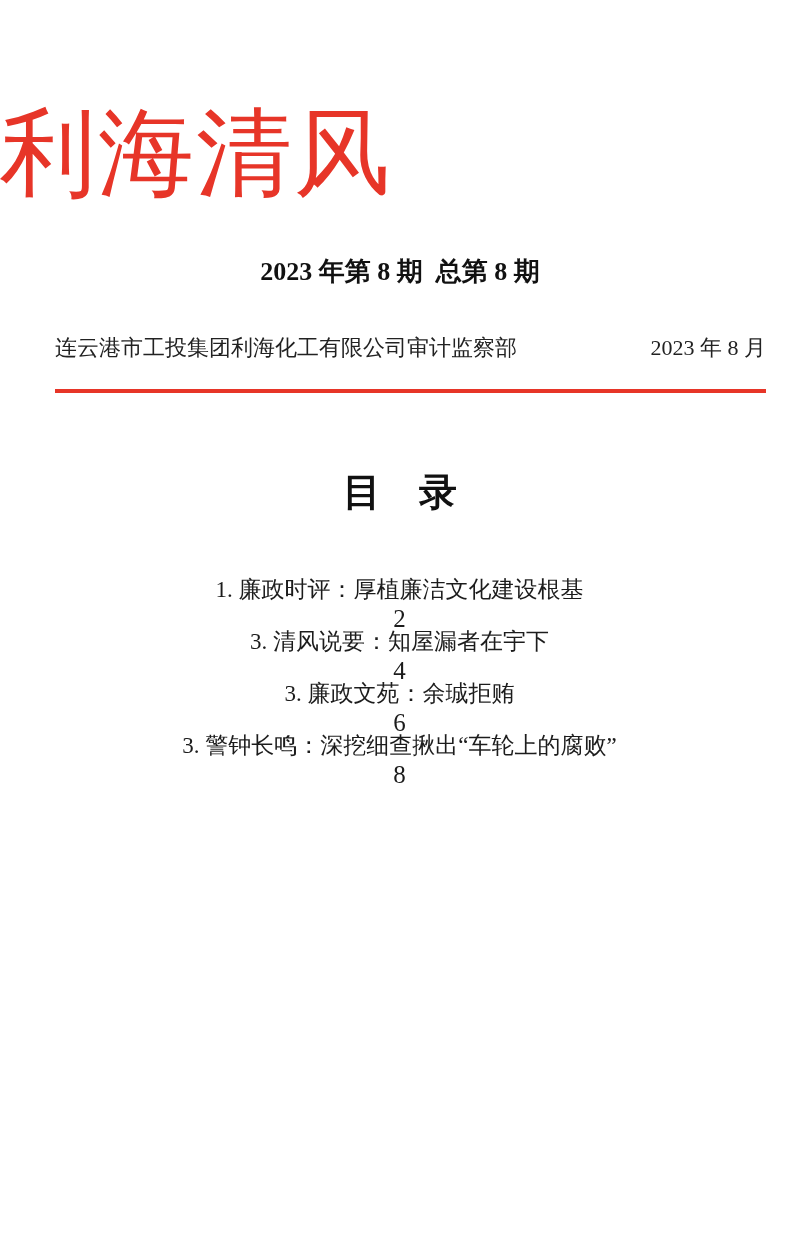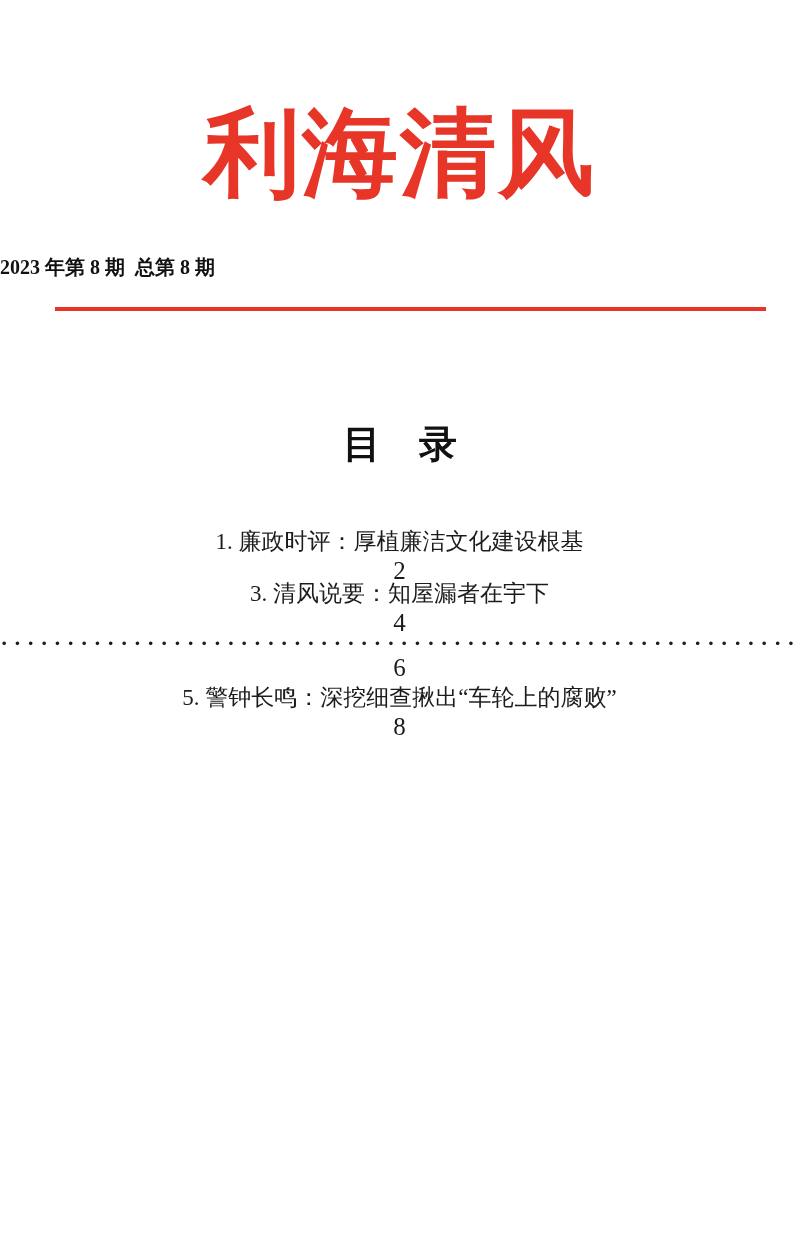--- a/index.html
+++ b/index.html
@@ -9,50 +9,51 @@
     width: 800px; height: 1258px;
     font-family: "Liberation Serif", "DejaVu Serif", serif;
     color: var(--ink);
     position: relative;
     overflow: hidden;
   }
   .page { width: 800px; height: 1258px; position: relative; background: #fff; }
 
   .masthead {
     margin-top: 100px;
-    text-align: center;
+    text-align: left;
     font-size: 96px;
-    font-weight: bold;
+    font-weight: normal;
     line-height: 1.12;
     color: var(--accent);
     letter-spacing: 2px;
   }
   .issue-line {
     margin-top: 46px;
-    font-size: 20px;
+    text-align: center;
+    font-size: 26px;
     font-weight: bold;
     color: #111;
     white-space: pre;
   }
   .pub-row {
     margin-top: 44px;
     padding: 0 34px 0 55px;
     display: flex;
     justify-content: space-between;
     align-items: baseline;
     font-size: 22px;
     color: #222;
   }
   .rule {
     margin: 26px 34px 0 55px;
     height: 4px;
     background: var(--accent);
   }
   .toc-heading {
-    margin-top: 108px;
+    margin-top: 74px;
     text-align: center;
     font-size: 38px;
     font-weight: bold;
     color: #111;
     white-space: pre;
   }
   .toc-list {
     margin: 56px 63px 0 62px;
   }
   .toc-row {
@@ -79,45 +80,50 @@
 </style>
 </head>
 <body>
 
 <div class="page">
 
   <div class="masthead">利海清风</div>
 
   <div class="issue-line">2023 年第 8 期  总第 8 期</div>
 
+  <div class="pub-row">
+    <span>连云港市工投集团利海化工有限公司审计监察部</span>
+    <span>2023 年 8 月</span>
+  </div>
 
   <div class="rule"></div>
 
   <div class="toc-heading">目　录</div>
 
   <div class="toc-list">
 
     <div class="toc-row">
       <span class="toc-label">1. 廉政时评：厚植廉洁文化建设根基</span>
       <span class="toc-dots">················································································</span>
       <span class="toc-page">2</span>
     </div>
 
     <div class="toc-row">
       <span class="toc-label">3. 清风说要：知屋漏者在宇下</span>
       <span class="toc-dots">················································································</span>
       <span class="toc-page">4</span>
     </div>
 
     <div class="toc-row">
+      <span class="toc-label">3. 廉政文苑：余珹拒贿</span>
       <span class="toc-dots">················································································</span>
       <span class="toc-page">6</span>
     </div>
 
     <div class="toc-row">
-      <span class="toc-label">5. 警钟长鸣：深挖细查揪出“车轮上的腐败”</span>
+      <span class="toc-label">3. 警钟长鸣：深挖细查揪出“车轮上的腐败”</span>
       <span class="toc-dots">················································································</span>
       <span class="toc-page">8</span>
     </div>
 
   </div>
 
 </div>
 
 </body></html>

